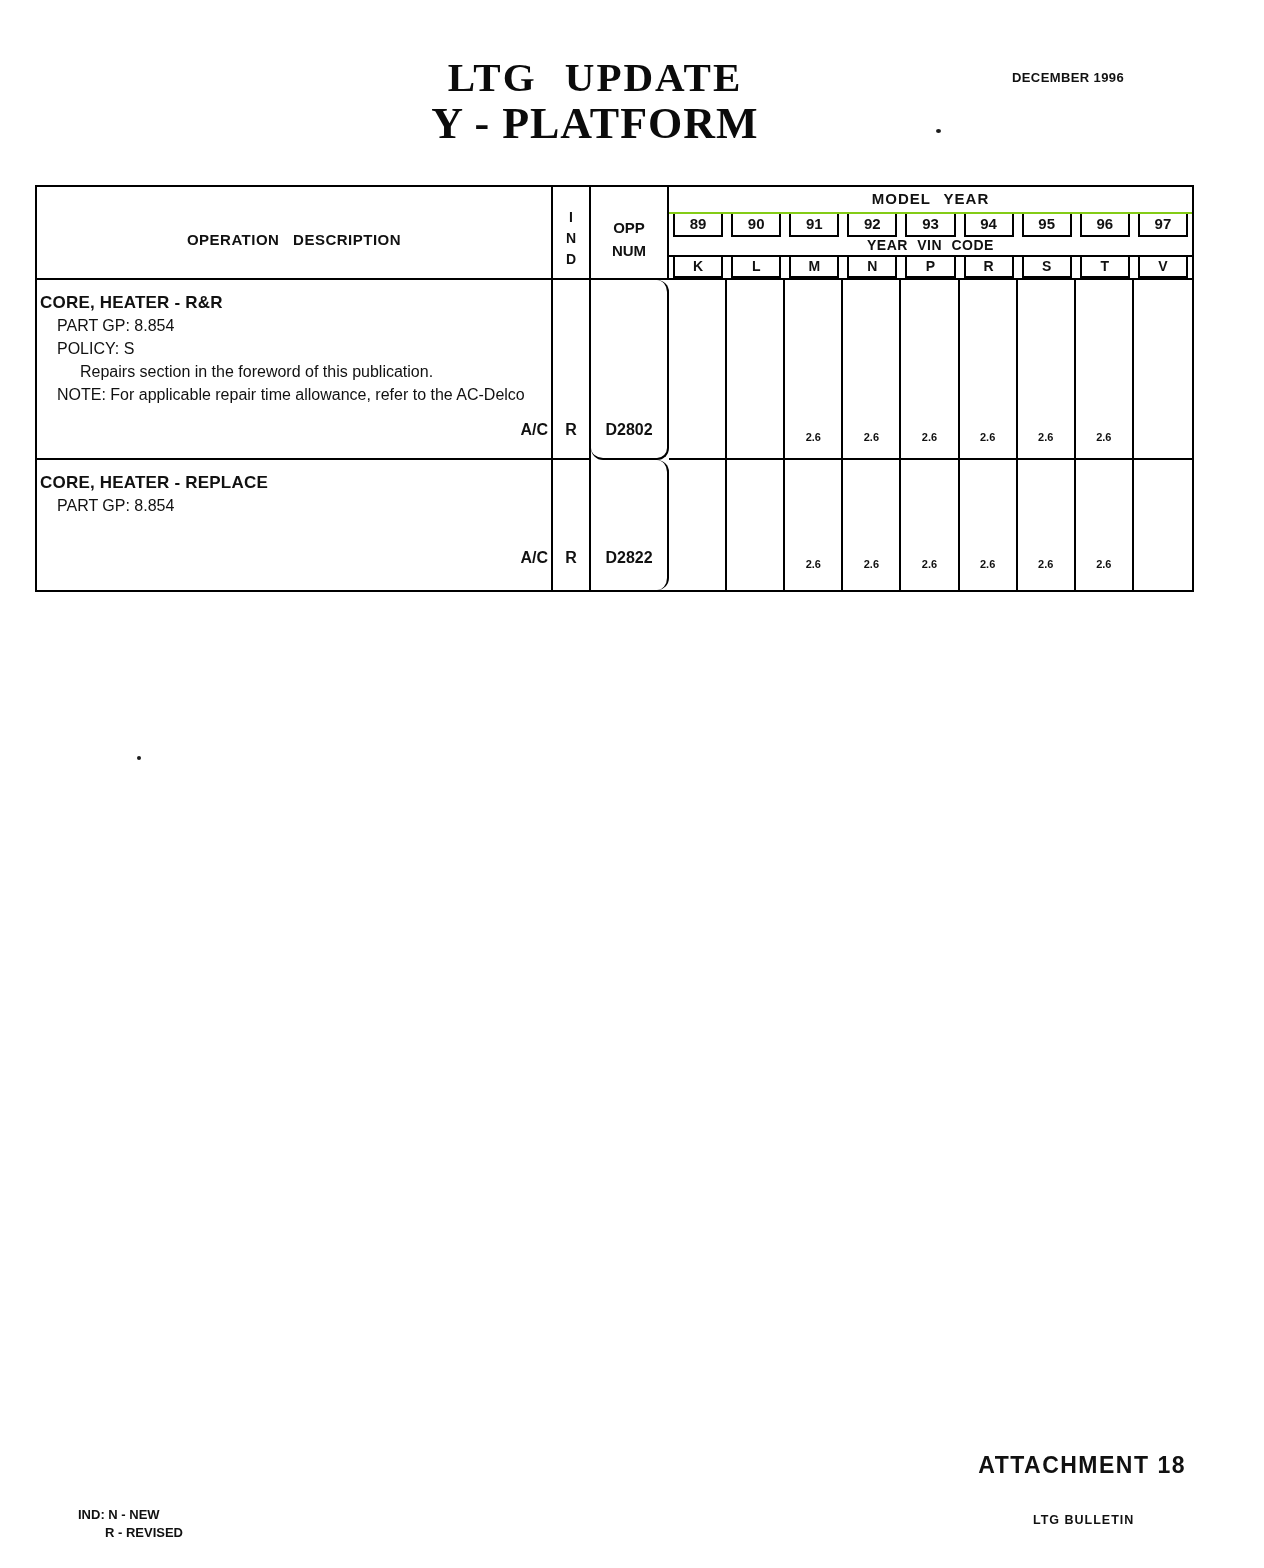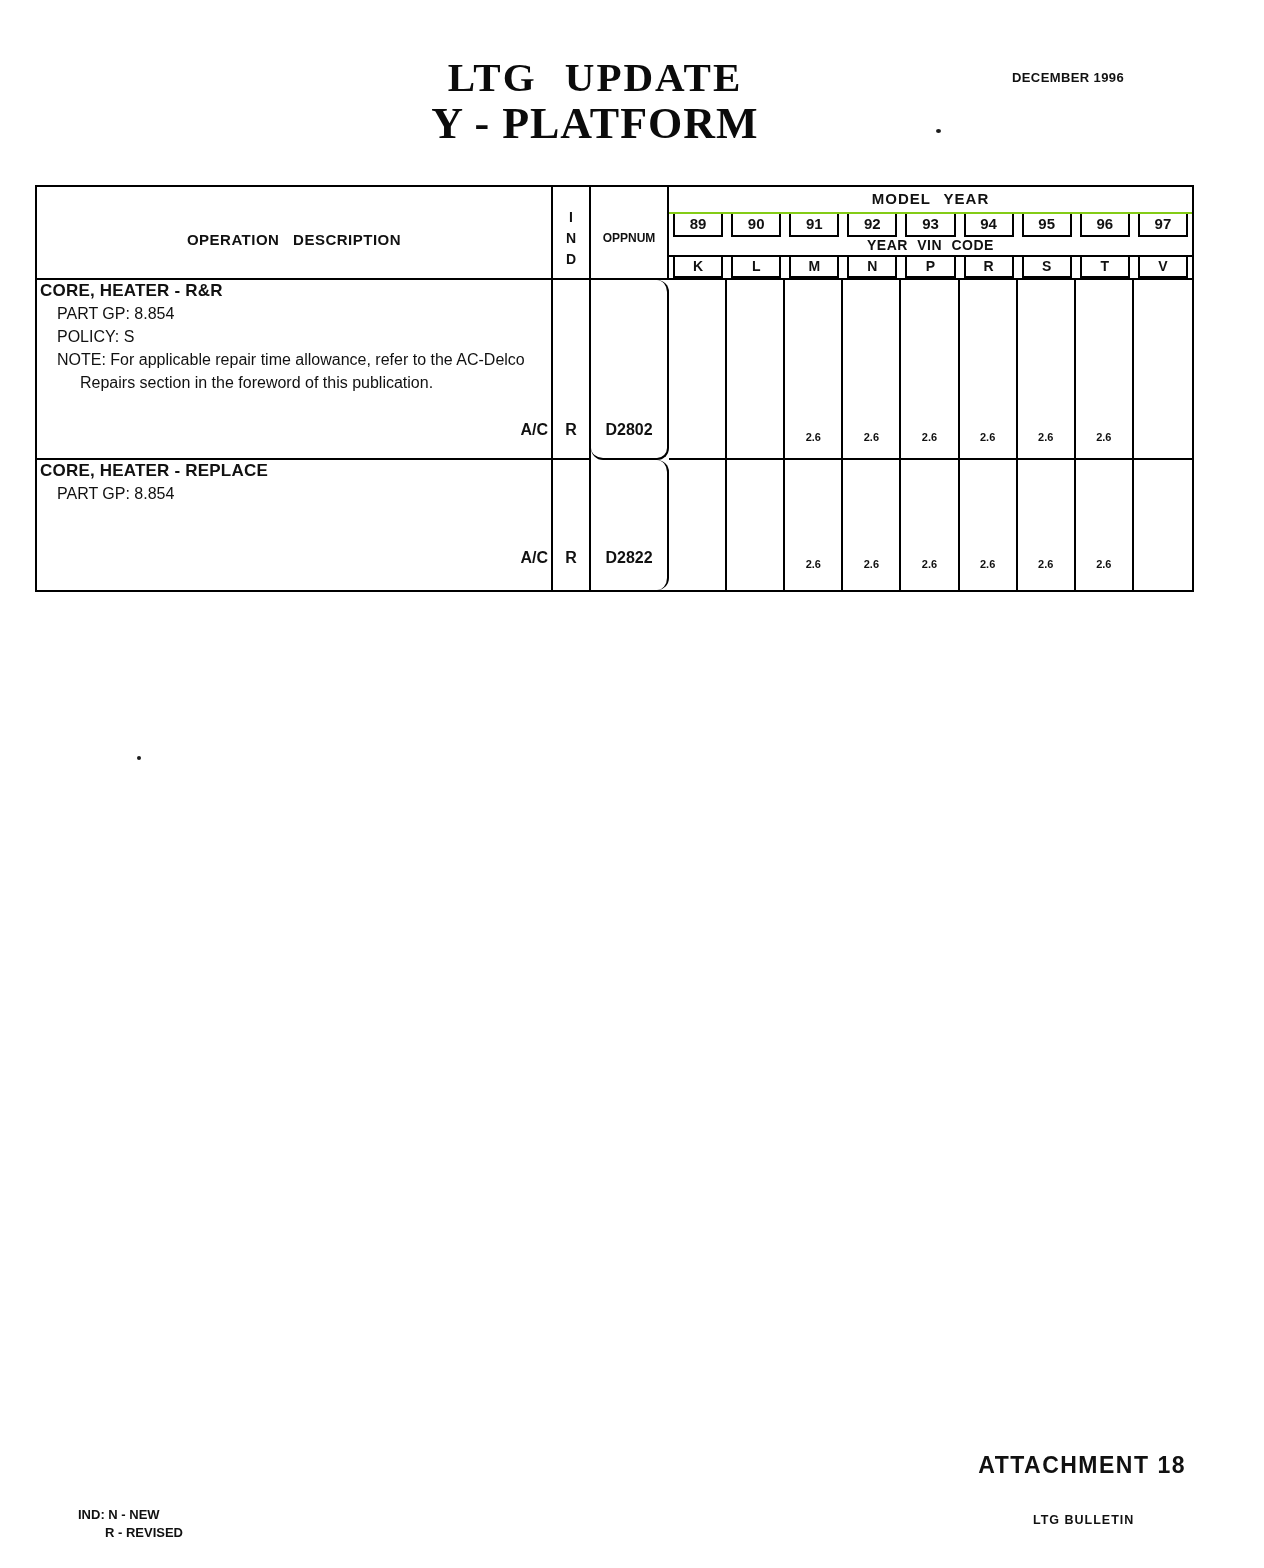--- a/index.html
+++ b/index.html
@@ -26,36 +26,36 @@
            grid-template-rows:93px 180px 130px;}
   .cell{box-sizing:border-box;}
   .br{border-right:2px solid #000;}
   .bb{border-bottom:2px solid #000;}
 
   
   .h-desc{grid-column:1;grid-row:1;display:flex;align-items:center;justify-content:center;
           padding-top:14px;font-weight:bold;font-size:15px;letter-spacing:.5px;word-spacing:9px;}
   .h-ind{grid-column:2;grid-row:1;display:flex;flex-direction:column;align-items:center;
          justify-content:center;padding-top:12px;font-weight:bold;font-size:14px;line-height:21px;}
-  .h-opp{grid-column:3;grid-row:1;display:flex;flex-direction:row;align-items:center;
-         justify-content:center;padding-top:12px;font-weight:bold;font-size:12px;line-height:23px;}
+  .h-opp{grid-column:3;grid-row:1;display:flex;flex-direction:column;align-items:center;
+         justify-content:center;padding-top:12px;font-weight:bold;font-size:15px;line-height:23px;}
   .h-years{grid-column:4 / -1;grid-row:1;display:flex;flex-direction:column;}
   .my-label{height:26px;line-height:24px;border-bottom:2px solid #84cc16;text-align:center;
             font-weight:bold;font-size:15px;letter-spacing:1px;word-spacing:8px;}
   .year-row{height:23px;display:flex;}
   .ybox{flex:1;margin:0 4px;border:2px solid #000;border-top:none;box-sizing:border-box;
         text-align:center;font-weight:bold;font-size:15px;line-height:19px;}
   .vin-label{height:19px;line-height:17px;border-bottom:2px solid #000;text-align:center;
              font-weight:bold;font-size:14px;letter-spacing:.5px;word-spacing:5px;}
   .vin-row{flex:1;display:flex;}
   .vbox{flex:1;margin:0 4px;border:2px solid #000;border-top:none;box-sizing:border-box;
         text-align:center;font-weight:bold;font-size:14px;line-height:19px;}
 
   
-  .b-desc{grid-column:1;position:relative;padding:0 4px 0 3px;}
+  .b-desc{grid-column:1;position:relative;padding:12px 4px 0 3px;}
   .op-title{font-weight:bold;font-size:17px;line-height:22px;letter-spacing:.2px;}
   .op-line{font-size:16px;line-height:23px;margin-left:17px;}
   .op-note2{margin-left:40px;}
   .ac-label{position:absolute;right:3px;font-weight:bold;font-size:16px;}
   .r2 .ac-label{bottom:19px;}
   .r3 .ac-label{bottom:23px;}
   .b-ind{grid-column:2;display:flex;align-items:flex-end;justify-content:center;
          font-weight:bold;font-size:16px;}
   .b-opp{grid-column:3;display:flex;align-items:flex-end;justify-content:center;
          font-weight:bold;font-size:16px;border-radius:12px;}
@@ -131,22 +131,22 @@
         <div class="vbox">S</div>
         <div class="vbox">T</div>
         <div class="vbox">V</div>
       </div>
     </div>
 
     <div class="cell b-desc r2 gr2 br bb">
       <div class="op-title">CORE, HEATER - R&amp;R</div>
       <div class="op-line">PART GP: 8.854</div>
       <div class="op-line">POLICY: S</div>
+      <div class="op-line op-note2">Repairs section in the foreword of this publication.</div>
       <div class="op-line">NOTE: For applicable repair time allowance, refer to the AC-Delco</div>
-      <div class="op-line op-note2">Repairs section in the foreword of this publication.</div>
       <div class="ac-label">A/C</div>
     </div>
     <div class="cell b-ind r2 gr2 br bb">R</div>
     <div class="cell b-opp r2 gr2 br bb">D2802</div>
     <div class="cell b-val r2 gr2 cy0 br bb"></div>
     <div class="cell b-val r2 gr2 cy1 br bb"></div>
     <div class="cell b-val r2 gr2 cy2 br bb">2.6</div>
     <div class="cell b-val r2 gr2 cy3 br bb">2.6</div>
     <div class="cell b-val r2 gr2 cy4 br bb">2.6</div>
     <div class="cell b-val r2 gr2 cy5 br bb">2.6</div>

